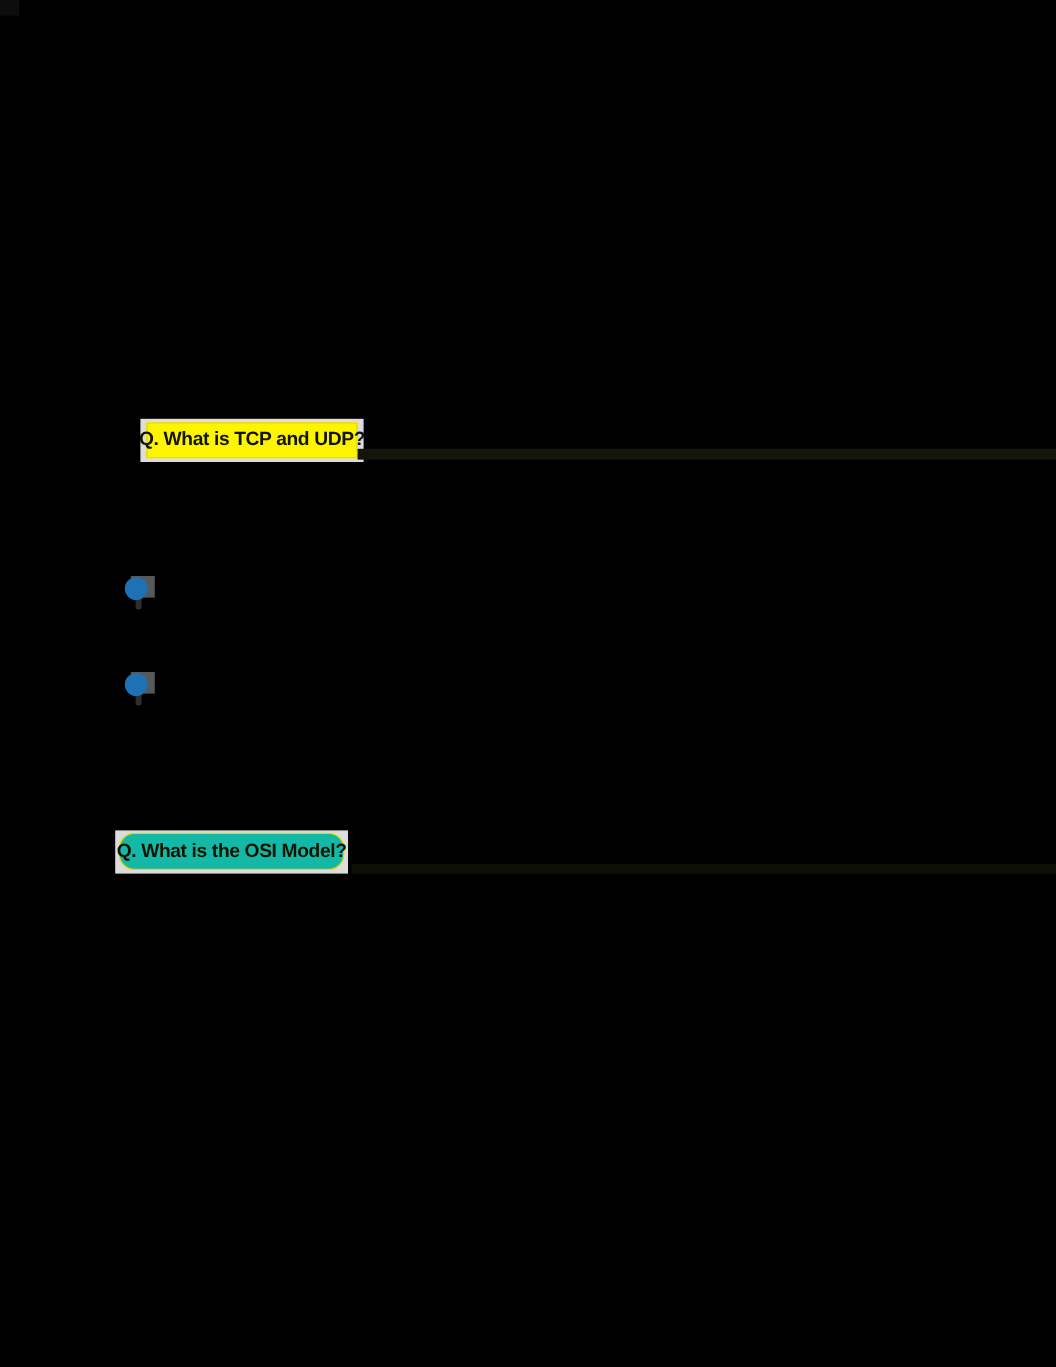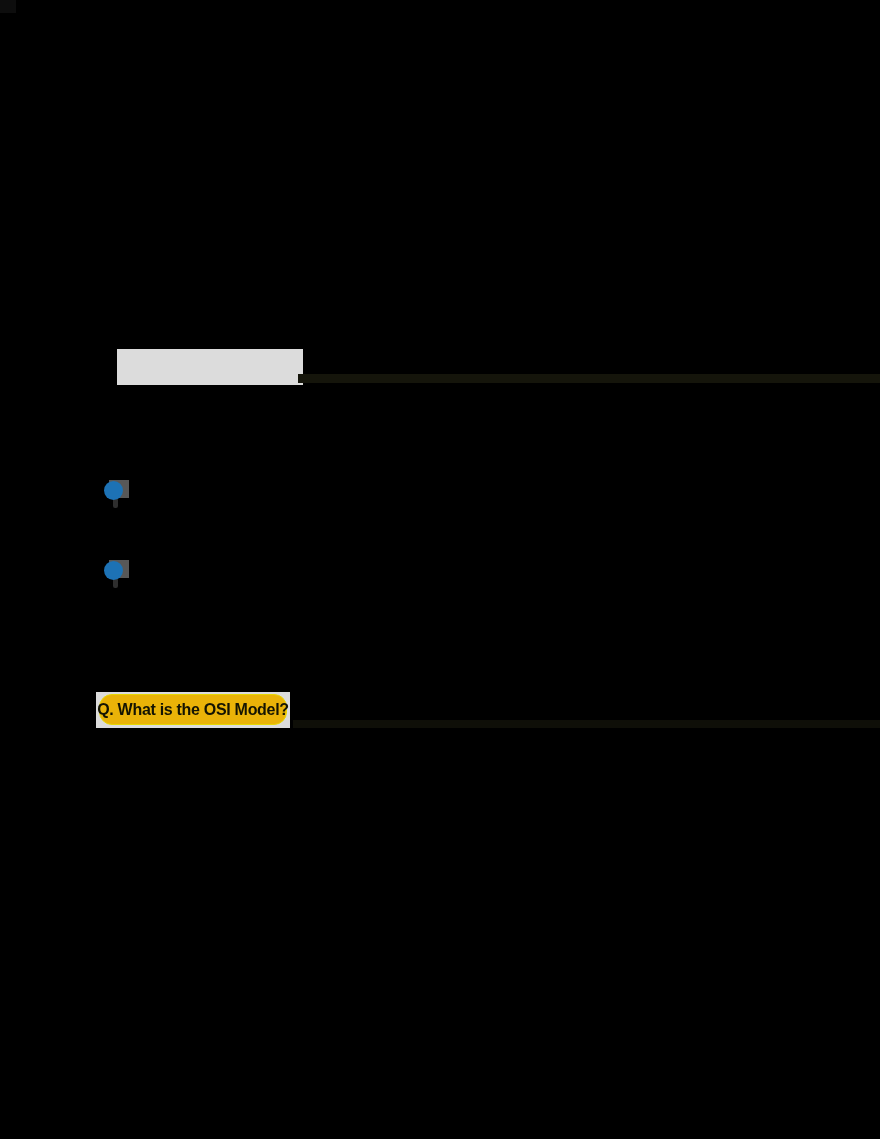--- a/index.html
+++ b/index.html
@@ -42,21 +42,21 @@
   .q2-selection {
     position: absolute;
     left: 96px; top: 692px;
     width: 194px; height: 36px;
     background: #dcdcdc;
   }
   .q2-highlight {
     position: absolute;
     left: 99px; top: 694px;
     width: 188px; height: 31px;
-    background: #eab308;
+    background: #14b8a6;
     border: 1.5px solid #e8d700;
     border-radius: 13px;
     box-sizing: border-box;
     display: flex;
     align-items: center;
     justify-content: center;
   }
   .q-text {
     font-size: 16px;
     font-weight: 700;
@@ -106,20 +106,23 @@
   }
 </style>
 </head>
 <body>
 
 <div class="page">
 
   <div class="corner-artifact"></div>
 
   <div class="q1-selection"></div>
+  <div class="q1-highlight">
+    <span class="q-text">Q. What is TCP and UDP?</span>
+  </div>
   <div class="strip-1"></div>
 
   <div class="bullet bullet-1">
     <span class="bullet-square"></span>
     <span class="bullet-stem"></span>
     <span class="bullet-dot"></span>
   </div>
 
   <div class="bullet bullet-2">
     <span class="bullet-square"></span>

